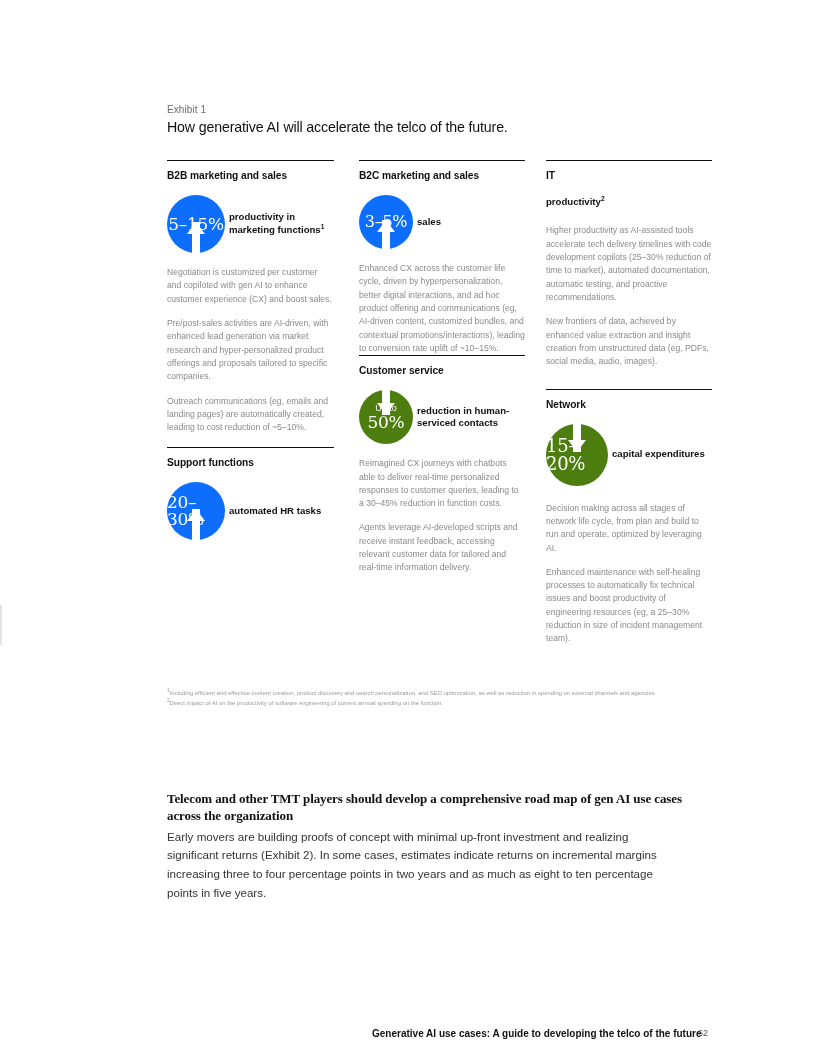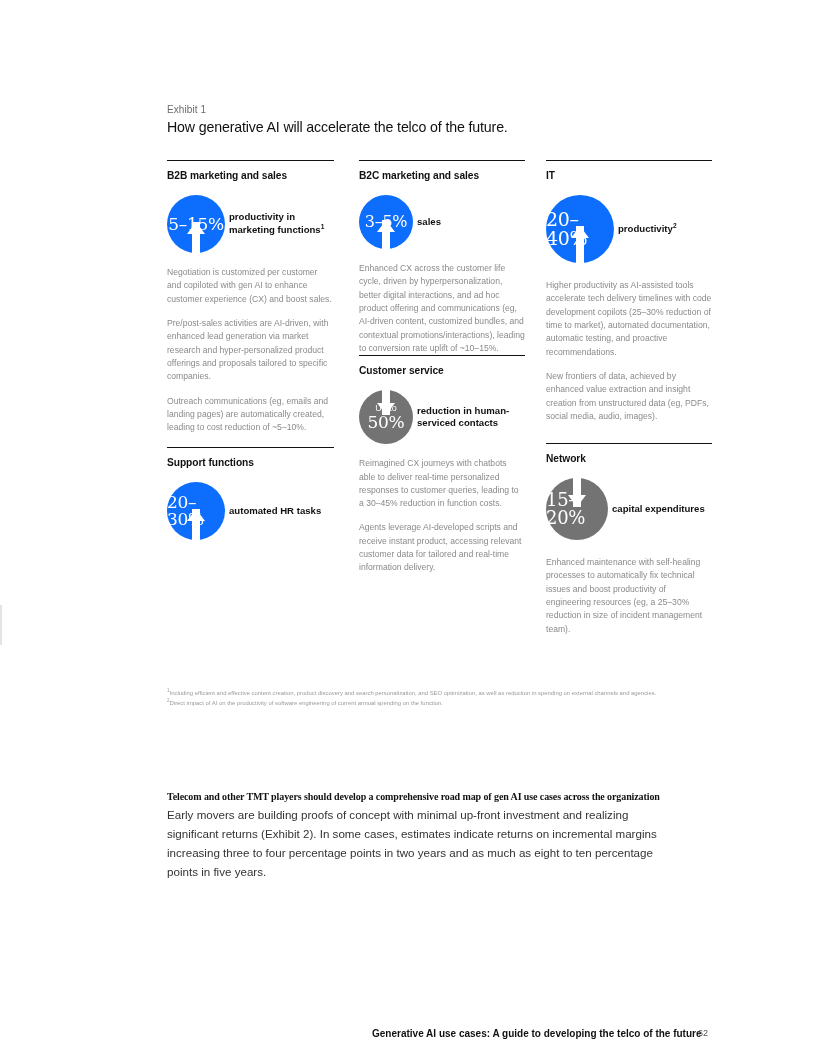--- a/index.html
+++ b/index.html
@@ -78,21 +78,21 @@
     border-radius: 50%;
     flex: 0 0 auto;
     display: flex;
     align-items: center;
     justify-content: center;
     flex-direction: column;
     color: #ffffff;
     line-height: 1;
   }
   .bubble.bright { background: #0d6efd; }
-  .bubble.navy   { background: #737373; }
+  .bubble.navy   { background: #4d7c0f; }
 
   .bubble .val {
     font-family: "DejaVu Serif", serif;
     font-weight: 400;
     letter-spacing: -0.3px;
     position: relative;
     z-index: 2;
   }
   .bubble .upto {
     font-family: "Liberation Sans", sans-serif;
@@ -177,21 +177,21 @@
   
   .article {
     position: absolute;
     left: 167px;
     top: 790px;
     width: 515px;
   }
   .article h2 {
     margin: 0;
     font-family: "Liberation Serif", serif;
-    font-size: 10px;
+    font-size: 13px;
     font-weight: 700;
     color: #111111;
     line-height: 1.33;
     letter-spacing: -0.1px;
   }
   .article p {
     margin: 3px 0 0 0;
     font-size: 11.6px;
     line-height: 1.62;
     color: #333333;
@@ -308,39 +308,32 @@
               <span class="head"></span>
           </div>
           <span class="upto">Up to</span>
           <span class="val" style="font-size:17px;">50%</span>
         </div>
         <div class="stat-label"><span>reduction in human-serviced contacts</span></div>
       </div>
 
       <div class="body-text">
         <p>Reimagined CX journeys with chatbots able to deliver real-time personalized responses to customer queries, leading to a 30–45% reduction in function costs.</p>
-        <p>Agents leverage AI-developed scripts and receive instant product, accessing relevant customer data for tailored and real-time information delivery.</p>
+        <p>Agents leverage AI-developed scripts and receive instant feedback, accessing relevant customer data for tailored and real-time information delivery.</p>
       </div>
     </div>
   </div>
 
   <div class="col col-3">
 
     <div class="panel">
       <div class="rule"></div>
       <div class="panel-title">IT</div>
 
       <div class="stat">
-        <div class="bubble bright" style="width:68px;height:68px;">
-          <div class="arrow up">
-            <span class="shaft"></span>
-              <span class="head"></span>
-          </div>
-          <span class="val" style="font-size:19px;">20–40%</span>
-        </div>
         <div class="stat-label"><span>productivity</span><sup>2</sup></div>
       </div>
 
       <div class="body-text" style="margin-top:16px;">
         <p>Higher productivity as AI-assisted tools accelerate tech delivery timelines with code development copilots (25–30% reduction of time to market), automated documentation, automatic testing, and proactive recommendations.</p>
         <p>New frontiers of data, achieved by enhanced value extraction and insight creation from unstructured data (eg, PDFs, social media, audio, images).</p>
       </div>
     </div>
 
     <div class="panel" style="margin-top:20px;">
@@ -352,20 +345,21 @@
           <div class="arrow down">
             <span class="shaft"></span>
               <span class="head"></span>
           </div>
           <span class="val" style="font-size:18px;">15–20%</span>
         </div>
         <div class="stat-label"><span>capital expenditures</span></div>
       </div>
 
       <div class="body-text" style="margin-top:16px;">
+        <p>Decision making across all stages of network life cycle, from plan and build to run and operate, optimized by leveraging AI.</p>
         <p>Enhanced maintenance with self-healing processes to automatically fix technical issues and boost productivity of engineering resources (eg, a 25–30% reduction in size of incident management team).</p>
       </div>
     </div>
   </div>
 
   <div class="footnotes">
     <div><sup>1</sup><span>Including efficient and effective content creation, product discovery and search personalization, and SEO optimization, as well as reduction in spending on external channels and agencies.</span></div>
     <div><sup>2</sup><span>Direct impact of AI on the productivity of software engineering of current annual spending on the function.</span></div>
   </div>
 

